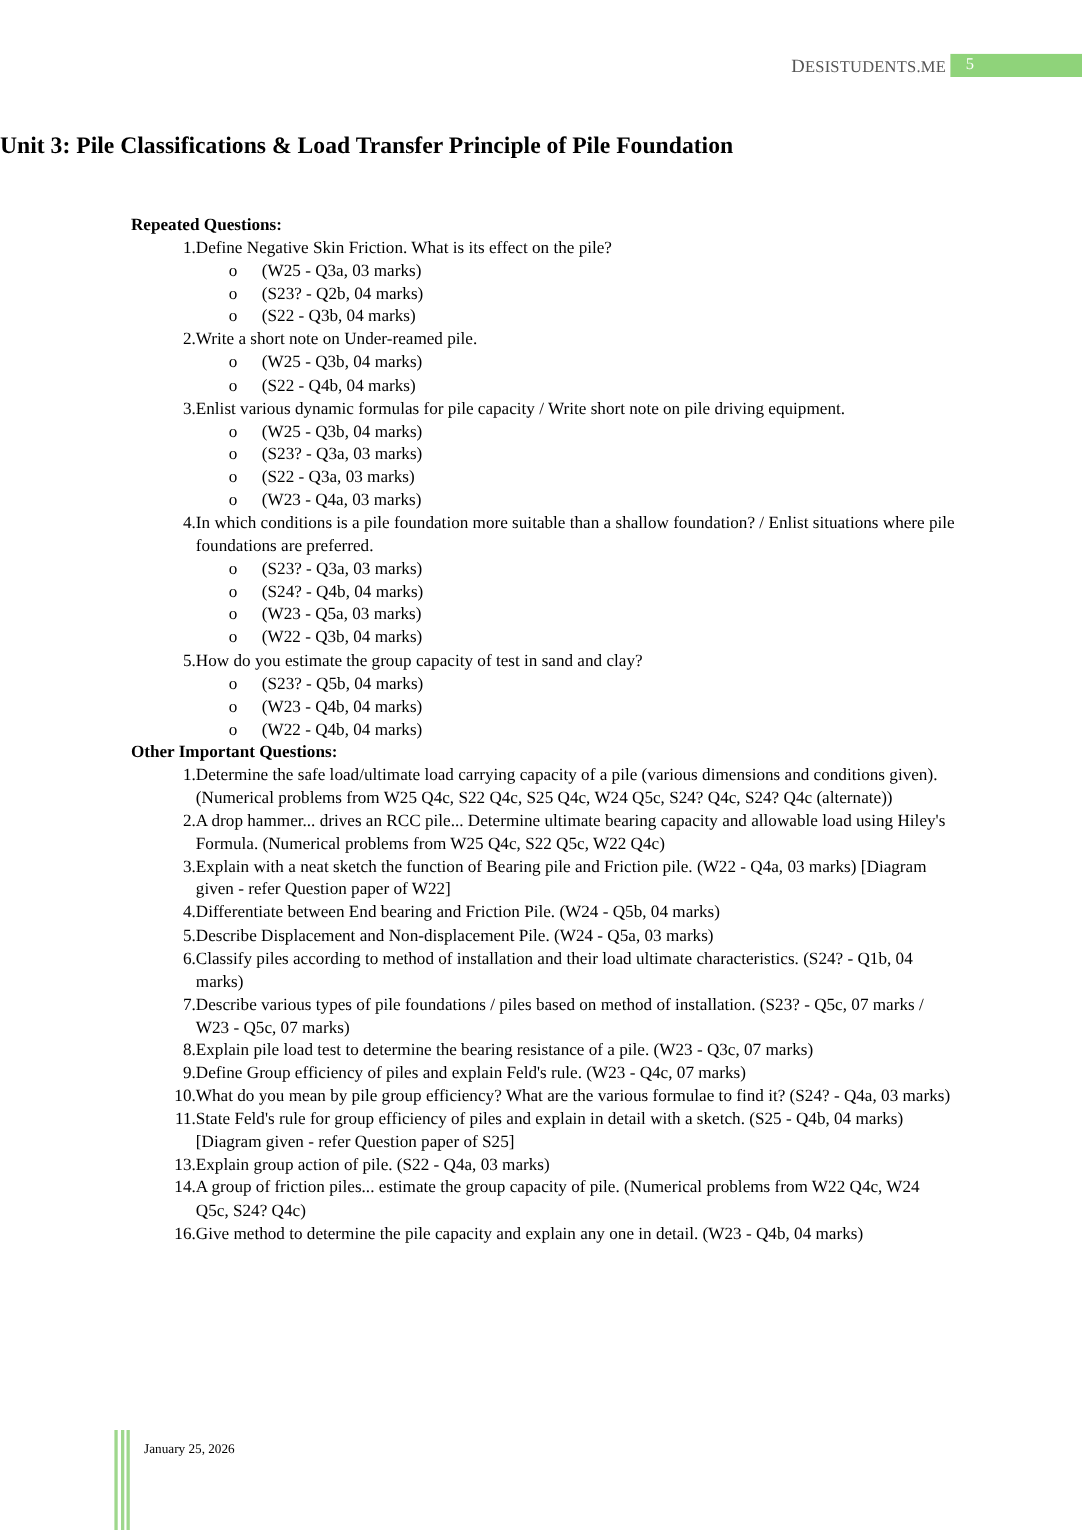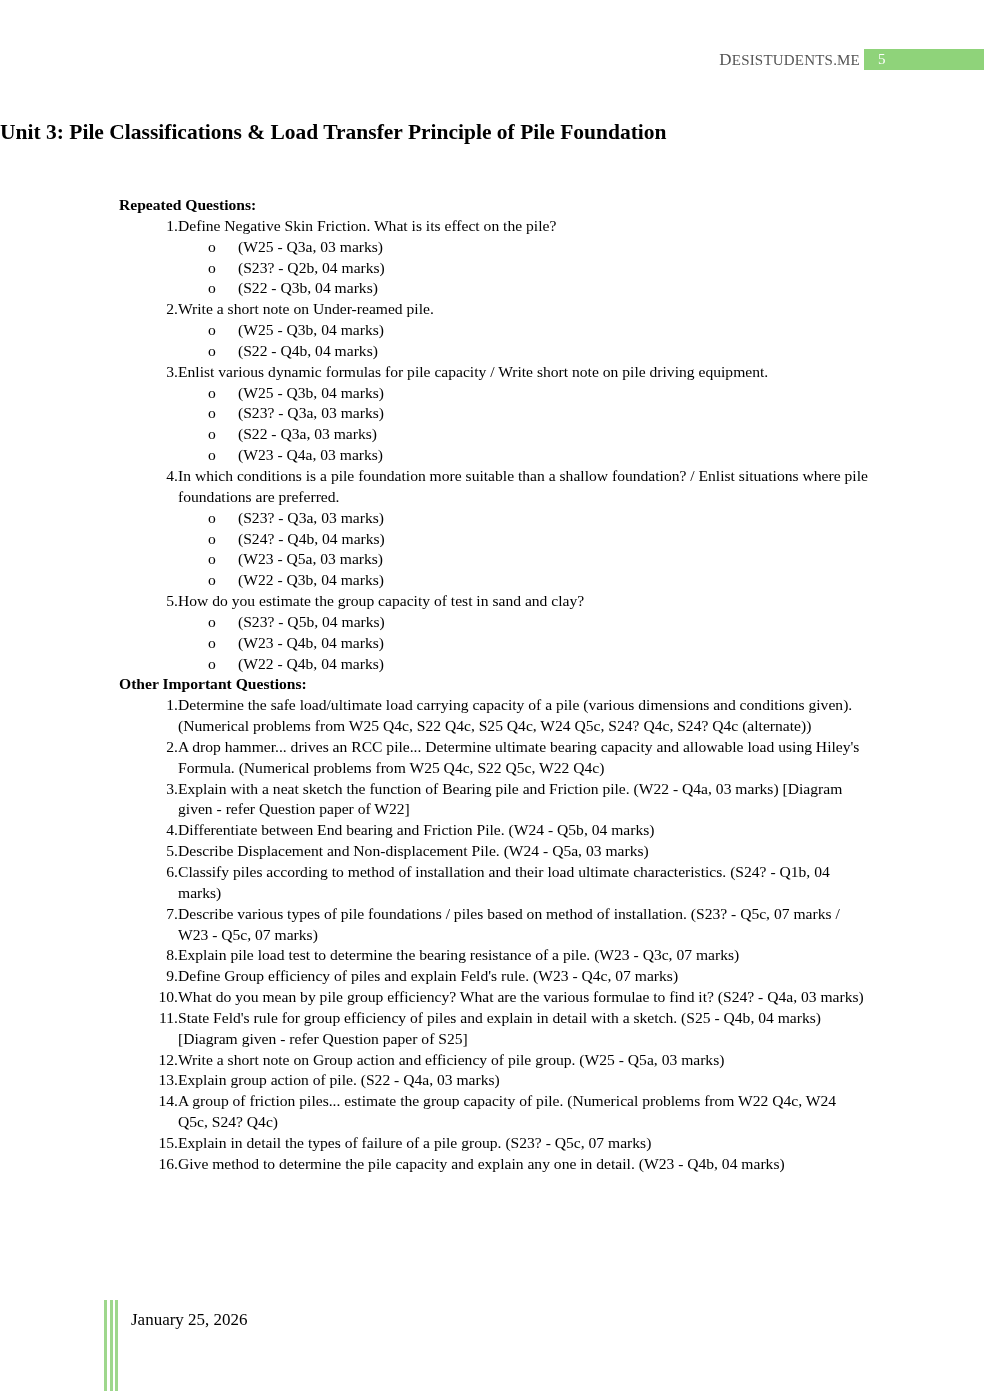--- a/index.html
+++ b/index.html
@@ -16,21 +16,21 @@
   .sec { font-weight: bold; }
   .q { display: flex; }
   .qn { width: 59px; flex: none; text-align: right; padding-right: 0; box-sizing: border-box; }
   .qn span { display: inline-block; width: 47px; text-align: right; }
   .qt { flex: 1; }
   .qt b { font-weight: normal; }
   .sub { display: flex; padding-left: 89px; }
   .bul { width: 30px; flex: none; }
   .bars { position: absolute; left: 104px; top: 1300px; width: 14px; height: 91px; display: flex; justify-content: space-between; }
   .bars div { width: 3px; background: #9ed78c; height: 100%; }
-  .date { position: absolute; left: 131px; top: 1310px; font-size: 17px; }
+  .date { position: absolute; left: 131px; top: 1310px; font-size: 12px; }
 </style>
 </head>
 <body>
 
 <div class="hdr">
   <div class="hdr-site"><span class="big">D</span><span>ESISTUDENTS.ME</span></div>
   <div class="hdr-page">5</div>
 </div>
 
 <div class="title">Unit 3: Pile Classifications &amp; Load Transfer Principle of Pile Foundation</div>
@@ -163,34 +163,26 @@
       </div>
       <div class="q">
         <div class="qn"><span>10.</span></div>
     <div class="qt"><b>What do you mean by pile group efficiency? What are the various formulae to find it?</b><span> (S24? - Q4a, 03 marks)</span></div>
       </div>
       <div class="q">
         <div class="qn"><span>11.</span></div>
     <div class="qt"><b>State Feld's rule for group efficiency of piles and explain in detail with a sketch.</b><span> (S25 - Q4b, 04 marks) [Diagram given - refer Question paper of S25]</span></div>
       </div>
       <div class="q">
-        <div class="qn"><span>12.</span></div>
-    <div class="qt"><b>Write a short note on Group action and efficiency of pile group.</b><span> (W25 - Q5a, 03 marks)</span></div>
-      </div>
-      <div class="q">
         <div class="qn"><span>13.</span></div>
     <div class="qt"><b>Explain group action of pile.</b><span> (S22 - Q4a, 03 marks)</span></div>
       </div>
       <div class="q">
         <div class="qn"><span>14.</span></div>
     <div class="qt"><b>A group of friction piles... estimate the group capacity of pile.</b><span> (Numerical problems from W22 Q4c, W24 Q5c, S24? Q4c)</span></div>
-      </div>
-      <div class="q">
-        <div class="qn"><span>15.</span></div>
-    <div class="qt"><b>Explain in detail the types of failure of a pile group.</b><span> (S23? - Q5c, 07 marks)</span></div>
       </div>
       <div class="q">
         <div class="qn"><span>16.</span></div>
     <div class="qt"><b>Give method to determine the pile capacity and explain any one in detail.</b><span> (W23 - Q4b, 04 marks)</span></div>
       </div>
     </div>
 </div>
 
 <div class="bars">
     <div></div>

